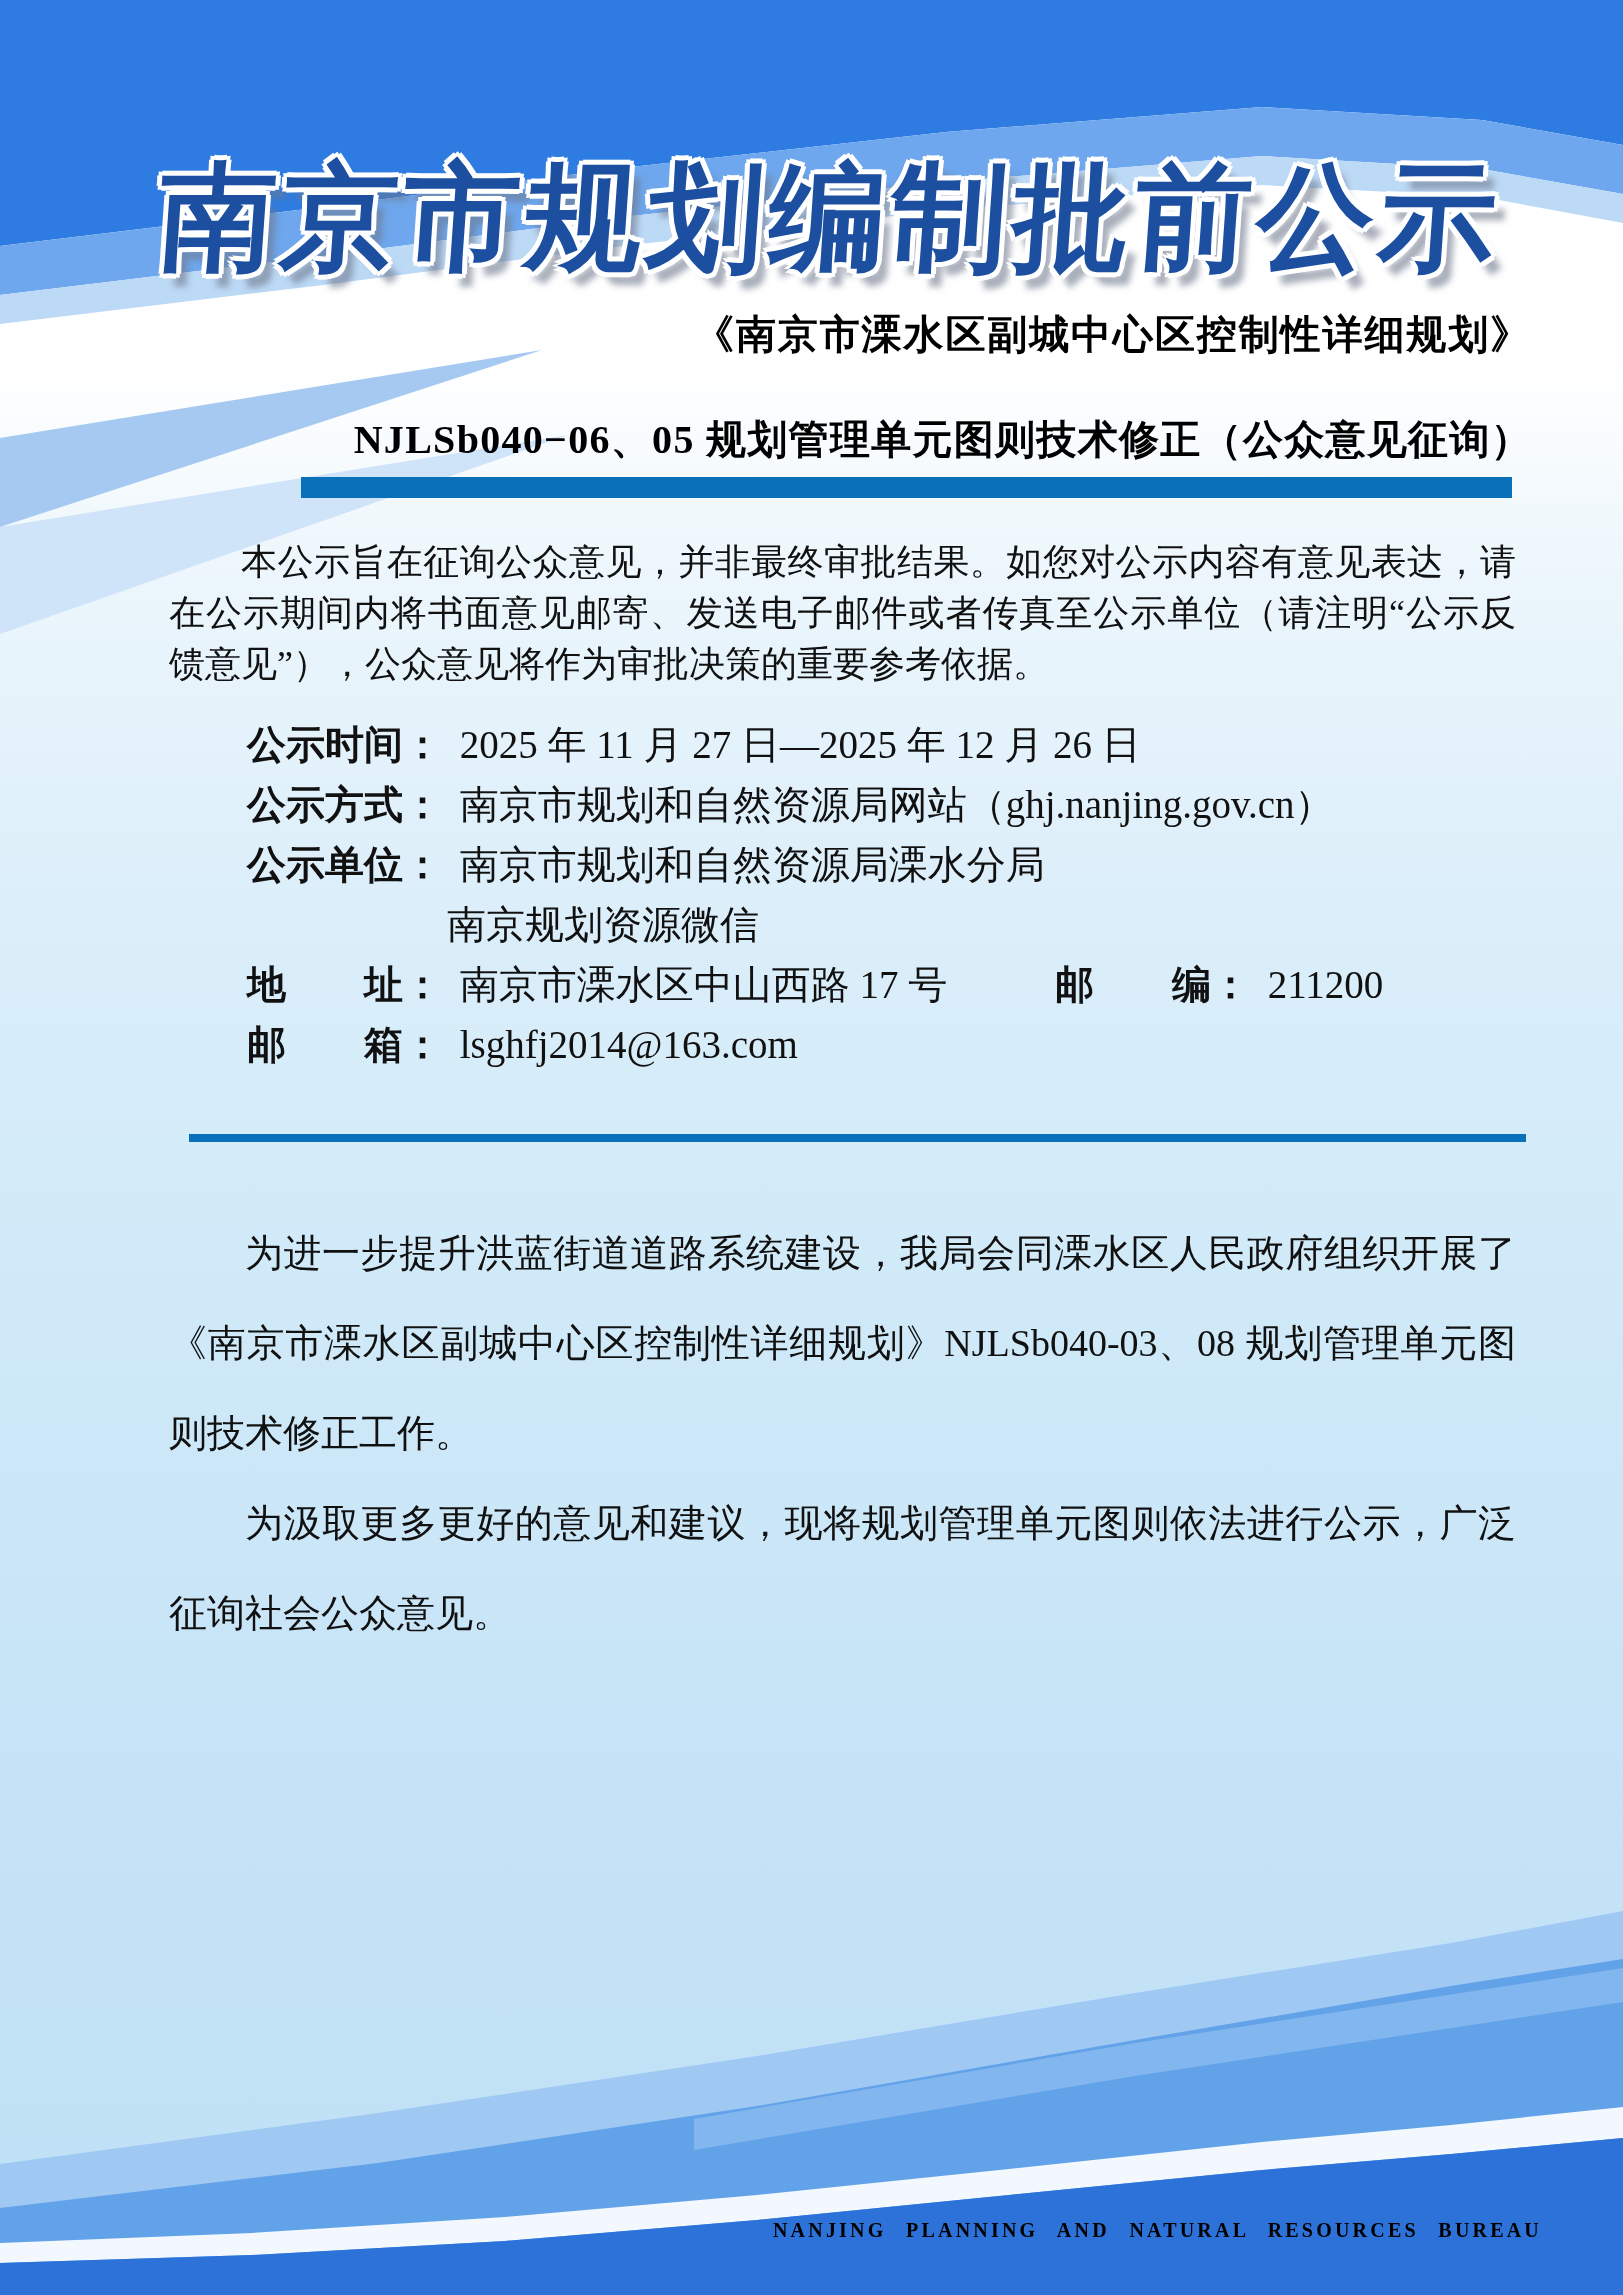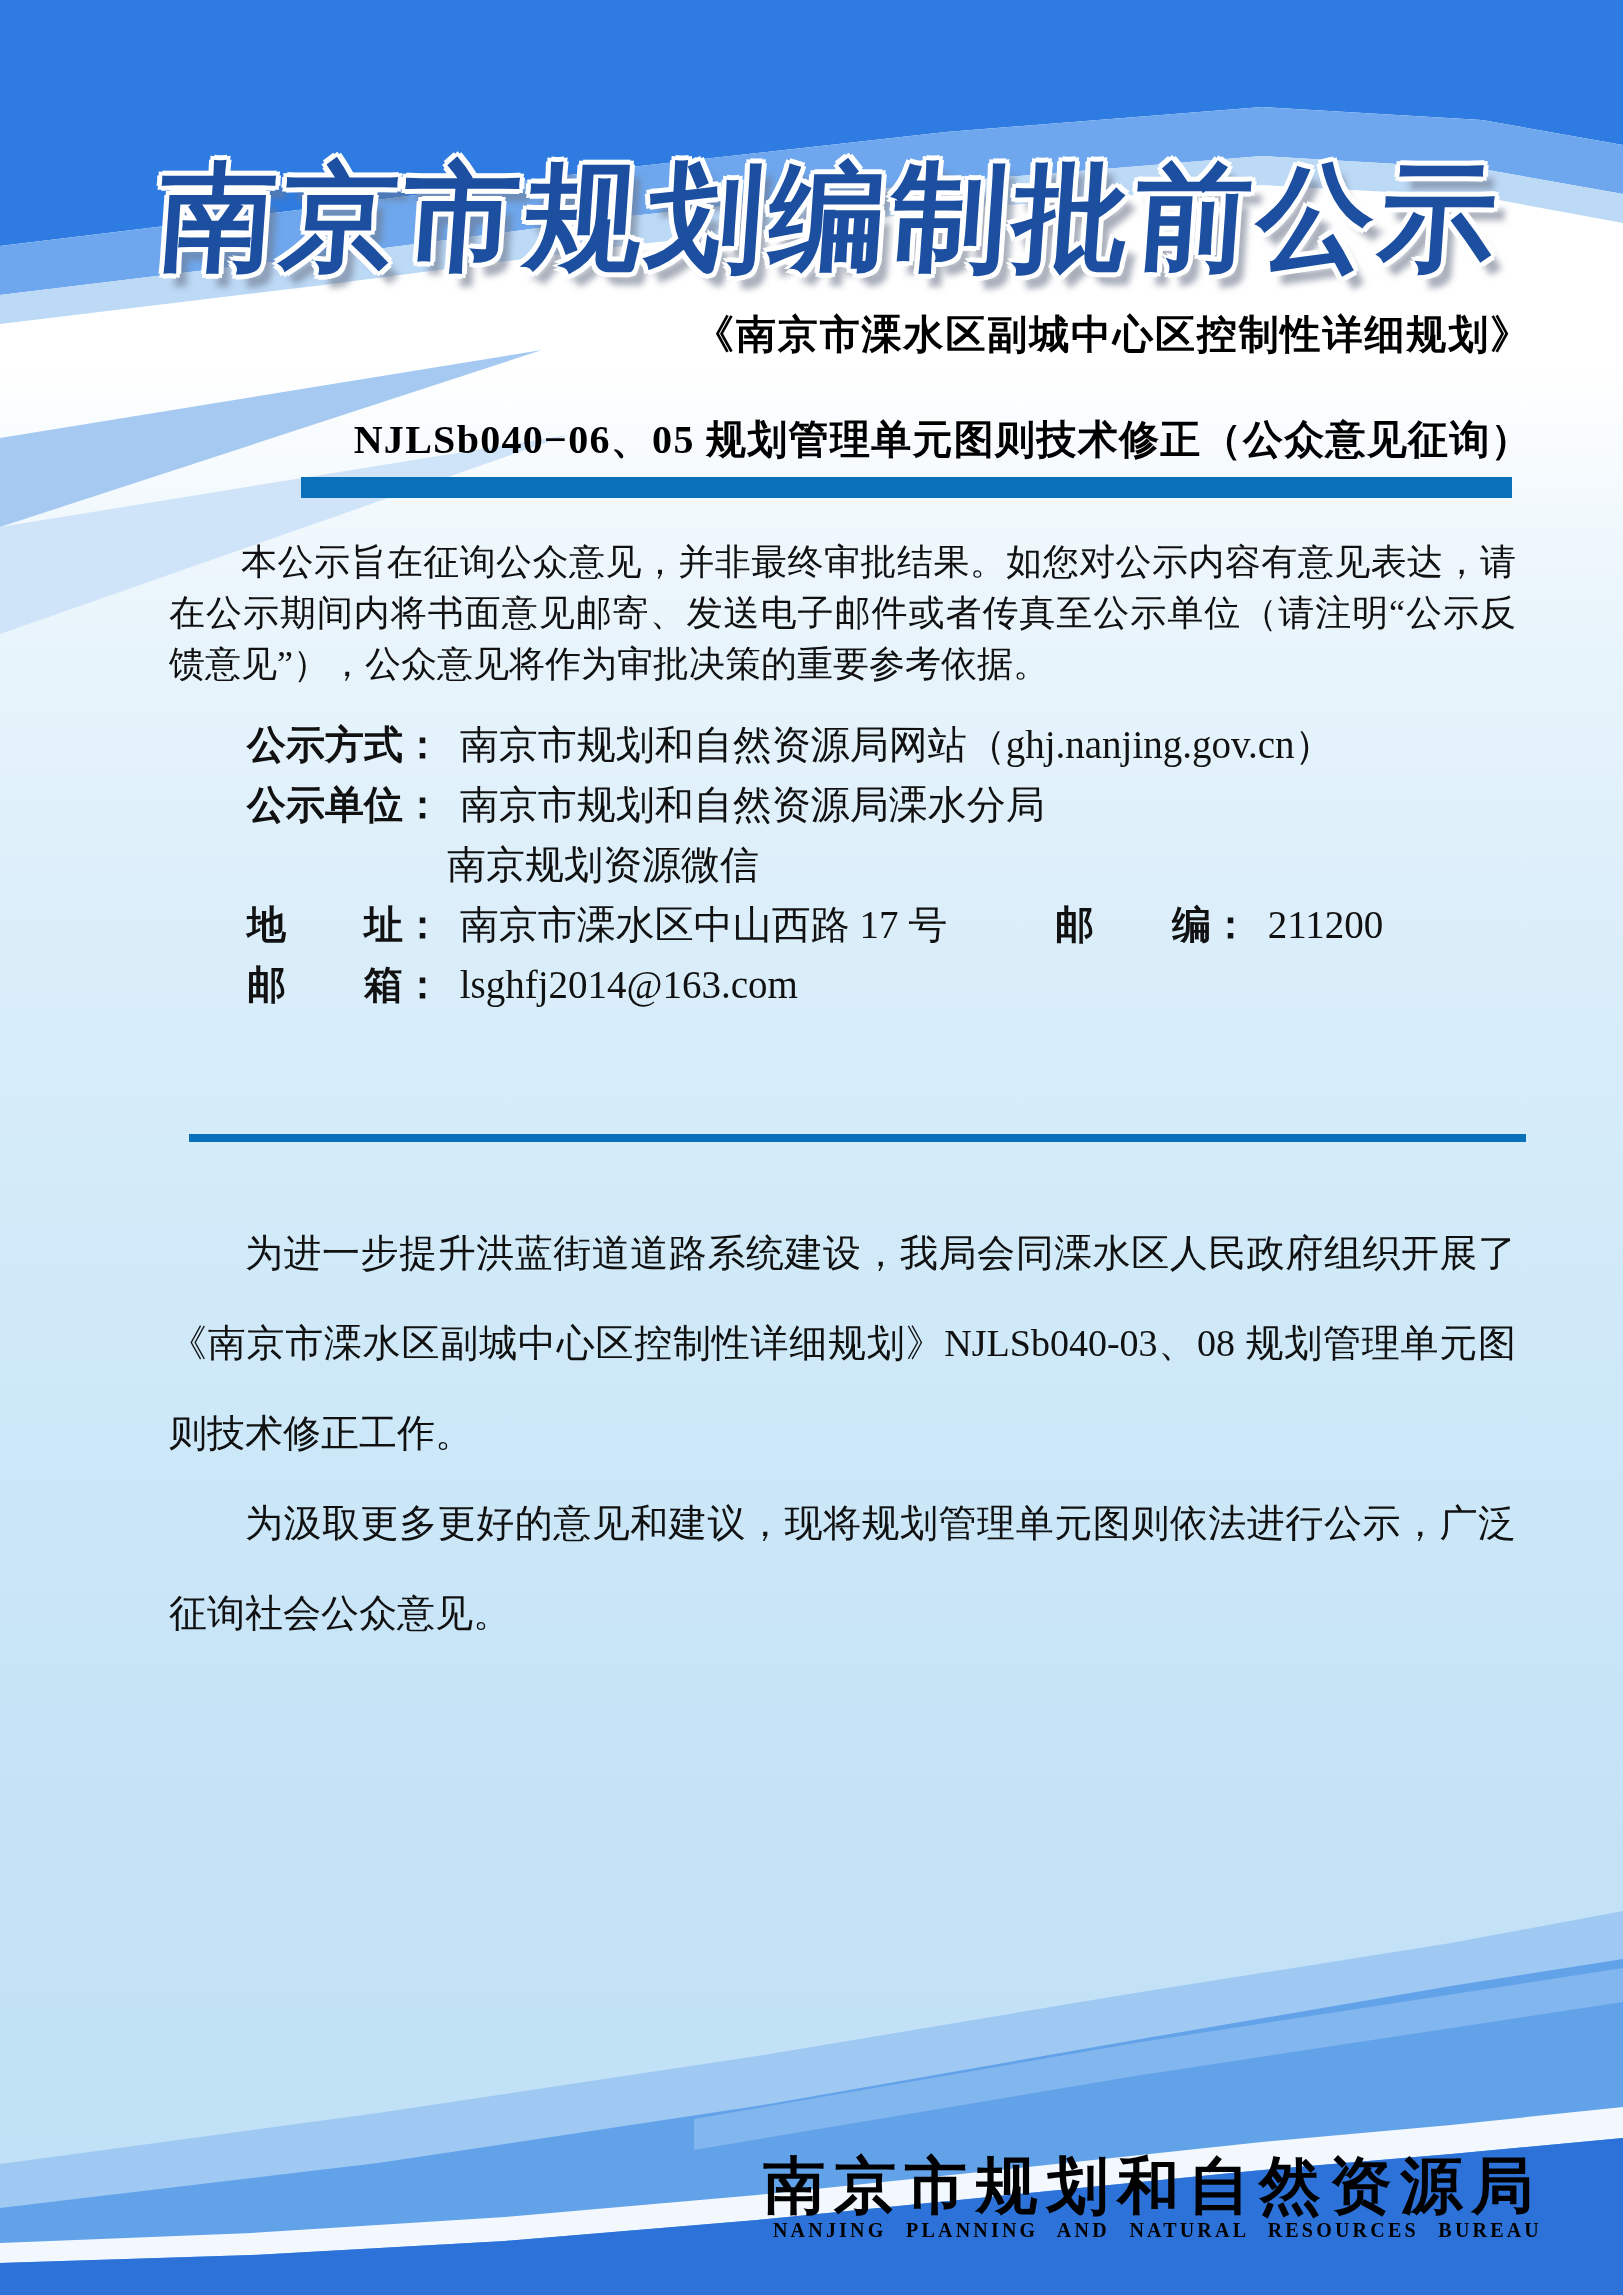--- a/index.html
+++ b/index.html
@@ -84,20 +84,23 @@
   <div class="subtitle">
     <p class="s1">《南京市溧水区副城中心区控制性详细规划》</p>
     <p class="s2">NJLSb040−06、05 规划管理单元图则技术修正（公众意见征询）</p>
   </div>
   <div class="title-bar"></div>
 
   <p class="intro">本公示旨在征询公众意见，并非最终审批结果。如您对公示内容有意见表达，请在公示期间内将书面意见邮寄、发送电子邮件或者传真至公示单位（请注明“公示反馈意见”），公众意见将作为审批决策的重要参考依据。</p>
 
   <div class="info">
     <div class="info-row">
+      <span class="lbl">公示时间：</span><span class="val">2025 年 11 月 27 日—2025 年 12 月 26 日</span>
+    </div>
+    <div class="info-row">
       <span class="lbl">公示方式：</span><span class="val">南京市规划和自然资源局网站（ghj.nanjing.gov.cn）</span>
     </div>
     <div class="info-row">
       <span class="lbl">公示单位：</span><span class="val">南京市规划和自然资源局溧水分局</span>
     </div>
     <div class="info-row">
       <span class="val noLbl">南京规划资源微信</span>
     </div>
     <div class="info-row">
       <span class="lbl">地　　址：</span><span class="val">南京市溧水区中山西路 17 号</span>
@@ -114,18 +117,17 @@
     <p>为进一步提升洪蓝街道道路系统建设，我局会同溧水区人民政府组织开展了《南京市溧水区副城中心区控制性详细规划》NJLSb040-03、08 规划管理单元图则技术修正工作。</p>
     <p>为汲取更多更好的意见和建议，现将规划管理单元图则依法进行公示，广泛征询社会公众意见。</p>
   </div>
 
   <div class="footer">
     <div class="fband f-light"></div>
     <div class="fband f-med"></div>
     <div class="fband f-stripe"></div>
     <div class="fband f-white"></div>
     <div class="fband f-dark"></div>
-    <div class="bureau-cn">南京市规划和自然资源局</div>
     <div class="bureau-en">NANJING PLANNING AND NATURAL RESOURCES BUREAU</div>
   </div>
 
 </div>
 
 
 </body></html>

